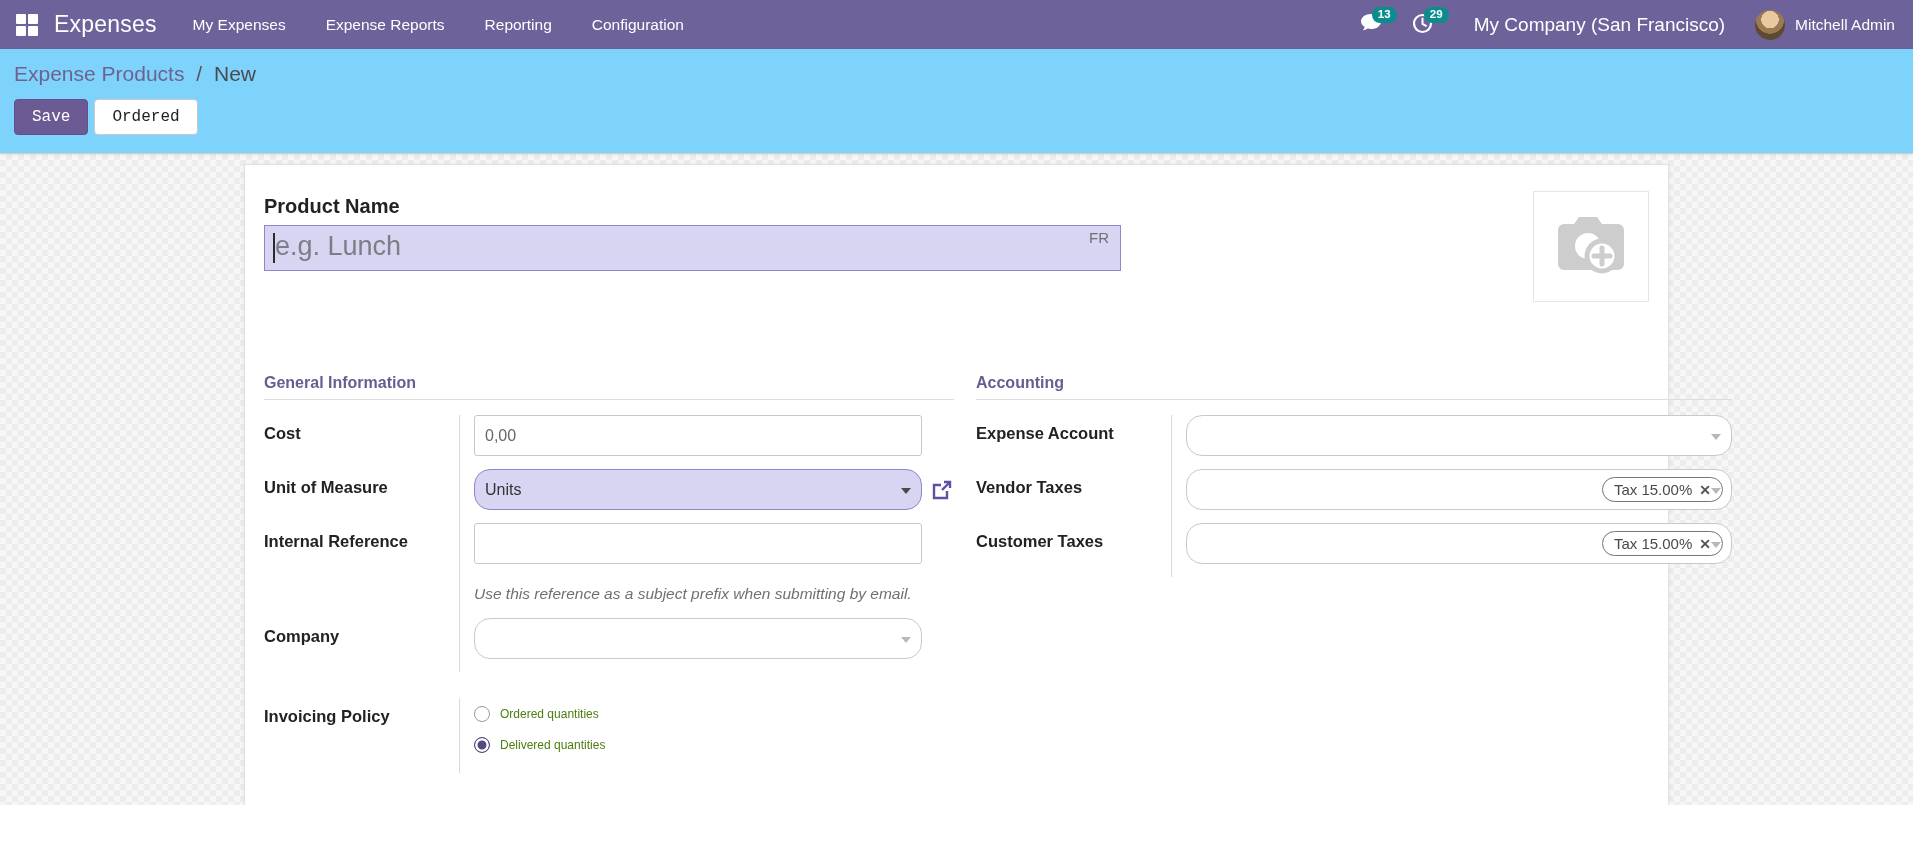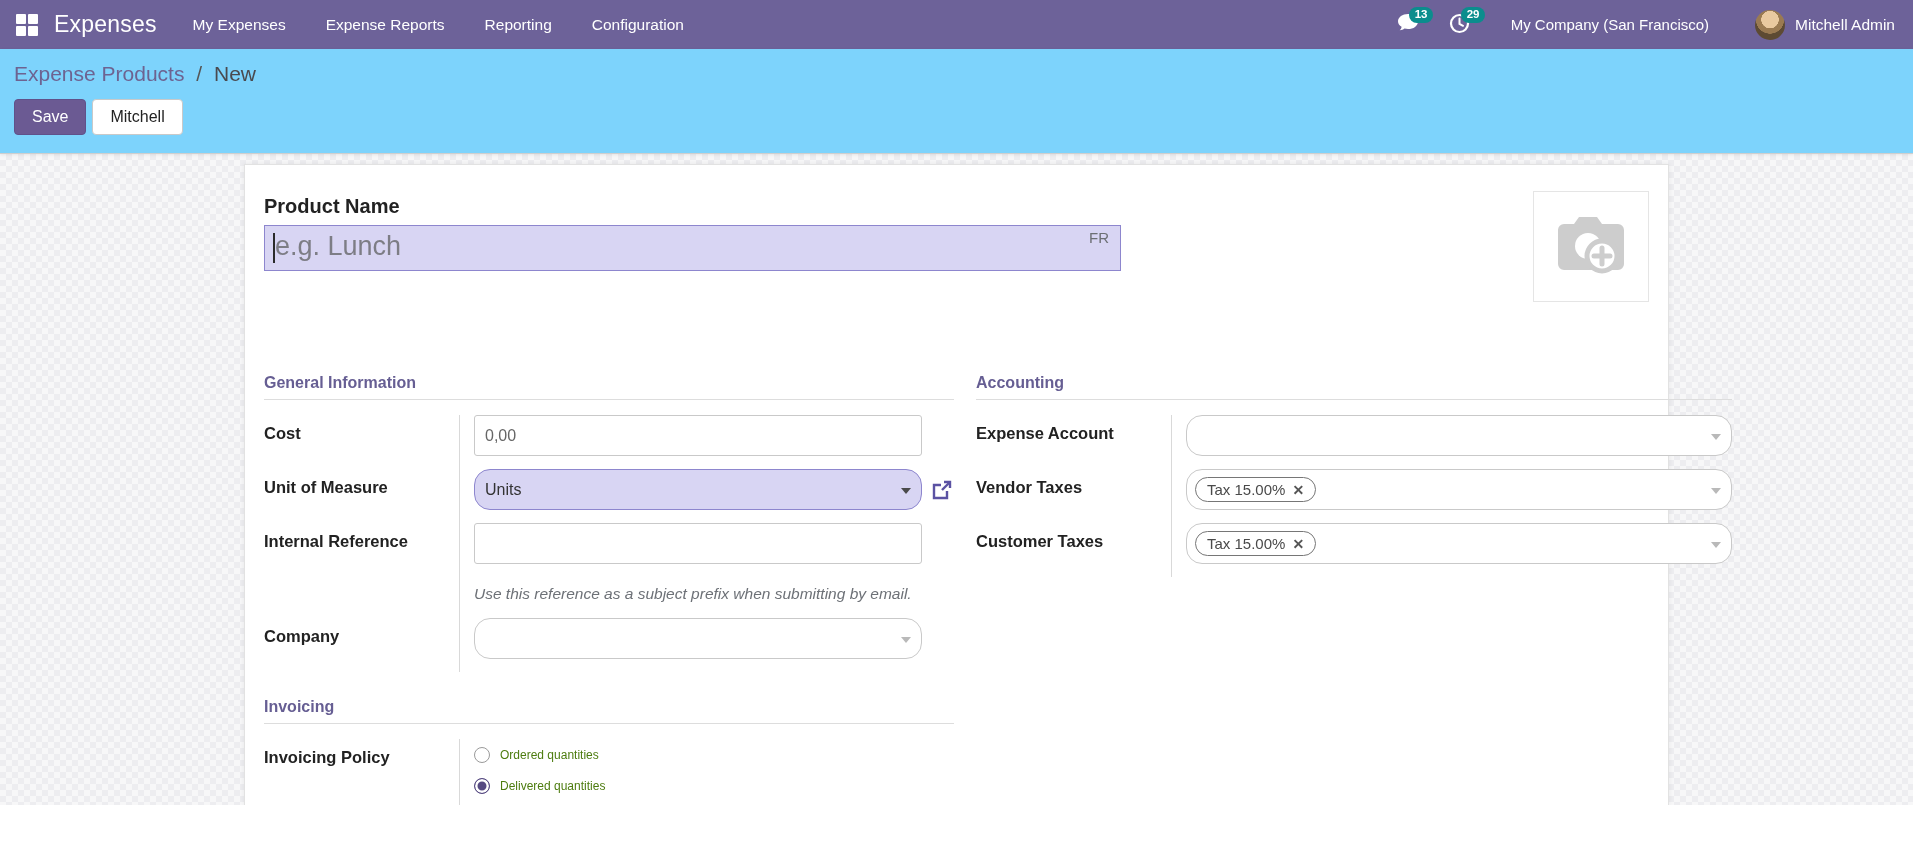--- a/index.html
+++ b/index.html
@@ -13,36 +13,36 @@
     grid-template-rows:10px 10px; gap:2px; cursor:pointer; }
   .apps-grid span { background:#fff; border-radius:1px; }
   .brand { font-size:23px; margin:0 34px 0 16px; letter-spacing:.2px; }
   .topnav { display:flex; gap:36px; font-size:15.5px; }
   .topnav .item { cursor:pointer; padding:14px 2px; }
   .top-spacer { flex:1; }
   .sysicons { display:flex; align-items:center; gap:26px; margin-right:36px; }
   .iconwrap { position:relative; cursor:pointer; width:26px; height:24px; }
   .badge { position:absolute; top:-6px; left:12px; background:#0b8d8d; color:#fff;
     font-size:11.5px; font-weight:bold; border-radius:9px; padding:1.5px 6px; line-height:1.2; }
-  .company { font-size:15px; margin-right:46px; cursor:pointer; }
+  .company { font-size:19px; margin-right:30px; cursor:pointer; }
   .userblock { display:flex; align-items:center; gap:10px; cursor:pointer; }
   .avatar { width:30px; height:30px; border-radius:50%;
     background:radial-gradient(circle at 50% 32%, #e9c9a0 0 34%, #9a7a52 35% 55%, #5d4a33 56% 100%); }
   .username { font-size:15.5px; }
 
   
   .control-panel { background:#7dd3fc; padding:13px 14px 18px 14px;
     border-bottom:1px solid #cfcfcf; box-shadow:0 1px 3px rgba(0,0,0,.08); position:relative; z-index:2; }
   .breadcrumb { font-size:21px; }
   .breadcrumb .parent { color:#6d6391; cursor:pointer; }
   .breadcrumb .sep { color:#555; margin:0 6px; }
   .breadcrumb .current { color:#4a4a4f; }
   .cp-buttons { margin-top:13px; display:flex; gap:6px; }
   .btn { font-size:16px; padding:8px 17px; border-radius:4px; cursor:pointer;
-    font-family:Liberation Sans, sans-serif; }
+    font-family:Liberation Mono, monospace; }
   .btn-primary { background:#6b5a93; border:1px solid #60518a; color:#fff; }
   .btn-secondary { background:#fff; border:1px solid #c9c9c9; color:#222; }
 
   
   .content { height:651px; overflow:hidden;
     background-color:#f7f7f8;
     background-image:
       linear-gradient(45deg,#ededf0 25%,transparent 25%,transparent 75%,#ededf0 75%),
       linear-gradient(45deg,#ededf0 25%,transparent 25%,transparent 75%,#ededf0 75%);
     background-size:12px 12px; background-position:0 0,6px 6px;
@@ -72,21 +72,21 @@
     border-bottom:1px solid #ddd; margin-bottom:15px; }
   .rows { display:grid; grid-template-columns:195px 1fr; }
   .lbl { font-size:16.5px; font-weight:bold; color:#222; padding-top:9px; }
   .fld { border-left:1px solid #d9d9d9; padding:0 0 13px 14px; }
   .fld-flex { display:flex; align-items:center; gap:8px; }
 
   .inp { height:41px; border:1px solid #c9c9c9; border-radius:3px; font-size:16px;
     padding:6px 10px; color:#666; outline:none; background:#fff;
     font-family:"Liberation Sans", sans-serif; }
   .w-left { width:448px; }
-  .w-right { width:546px; }
+  .w-right { width:546px;justify-content:flex-end; }
   .select { position:relative; display:flex; align-items:center; cursor:pointer;border-radius:16px; }
   .select .val { font-size:16px; color:#333; }
   .caret { position:absolute; right:10px; top:50%; margin-top:-2px; width:0; height:0;
     border-left:5px solid transparent; border-right:5px solid transparent;
     border-top:6px solid #b9b9b9; }
   .caret.dark { border-top-color:#4a4a4a; }
   .hl { background:#d8d5f3; border-color:#8d86ce; }
   .ext-link { cursor:pointer; display:flex; }
 
   .help { font-size:15.5px; font-style:italic; color:#6d7177; line-height:1.45;
@@ -151,21 +151,21 @@
 </header>
 
 <section class="control-panel">
   <div class="breadcrumb">
     <span class="parent">Expense Products</span>
     <span class="sep">/</span>
     <span class="current">New</span>
   </div>
   <div class="cp-buttons">
     <button class="btn btn-primary">Save</button>
-    <button class="btn btn-secondary">Mitchell</button>
+    <button class="btn btn-secondary">Ordered</button>
   </div>
 </section>
 
 <main class="content">
   <div class="sheet">
 
     <div class="top-row">
       <div class="name-block">
         <div class="field-title">Product Name</div>
         <div class="name-input-wrap">
@@ -227,21 +227,20 @@
             <div class="fld">
               <div class="inp w-left select">
                 <span class="val"></span>
                 <span class="caret"></span>
               </div>
             </div>
           </div>
         </div>
 
         <div class="group">
-          <div class="group-title">Invoicing</div>
           <div class="rows">
             <div class="lbl">Invoicing Policy</div>
             <div class="fld">
               <div class="radio-row">
                 <span class="radio"></span>
                 <span class="radio-lbl">Ordered quantities</span>
               </div>
               <div class="radio-row checked">
                 <span class="radio"></span>
                 <span class="radio-lbl">Delivered quantities</span>

